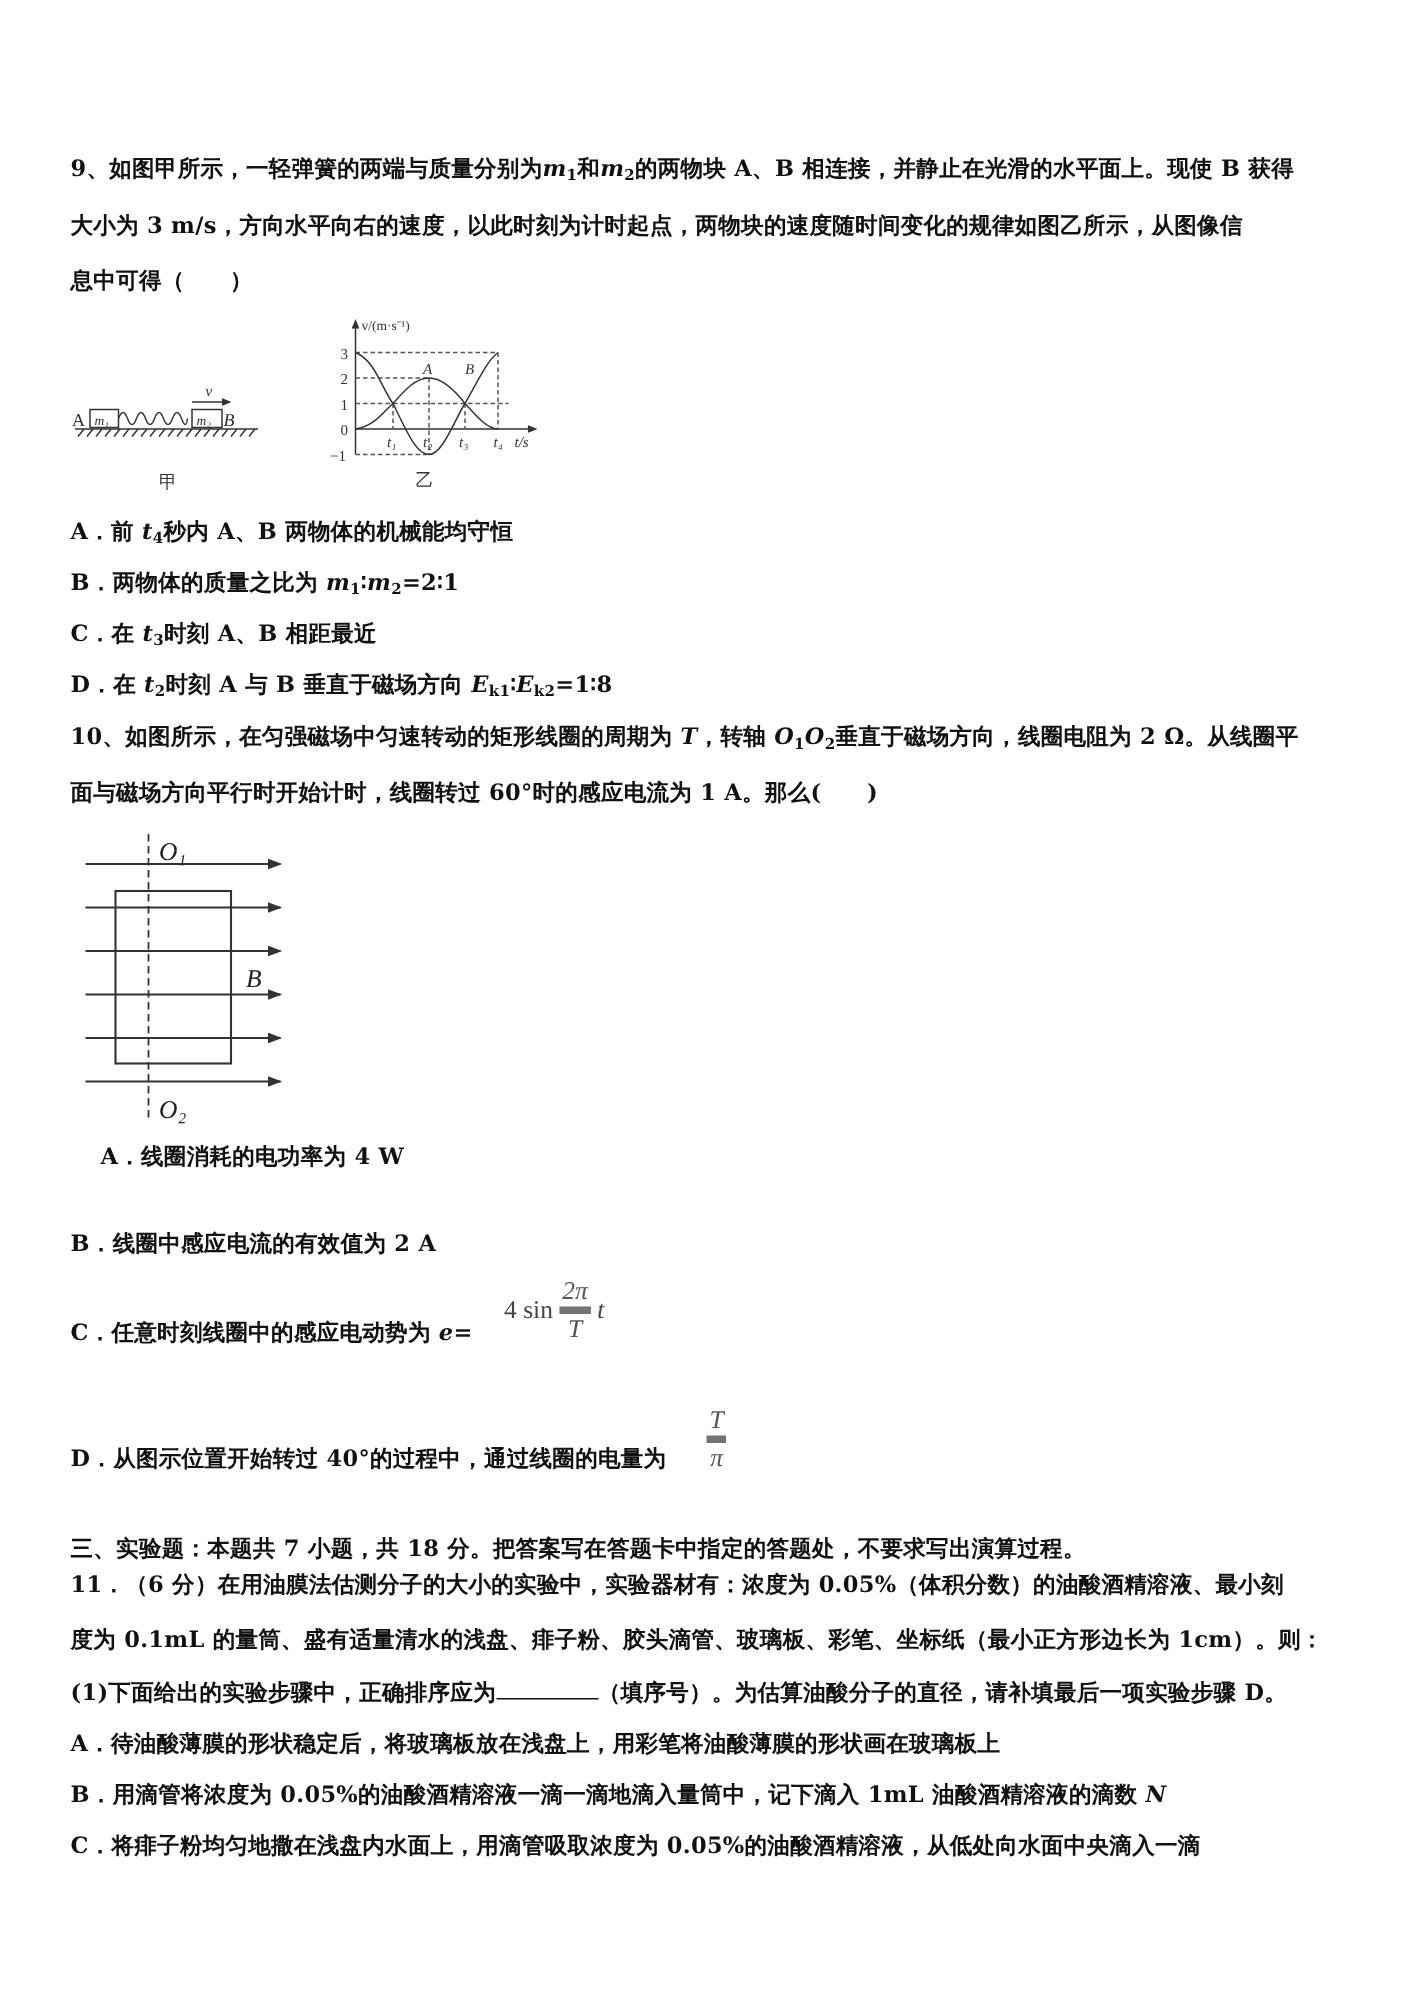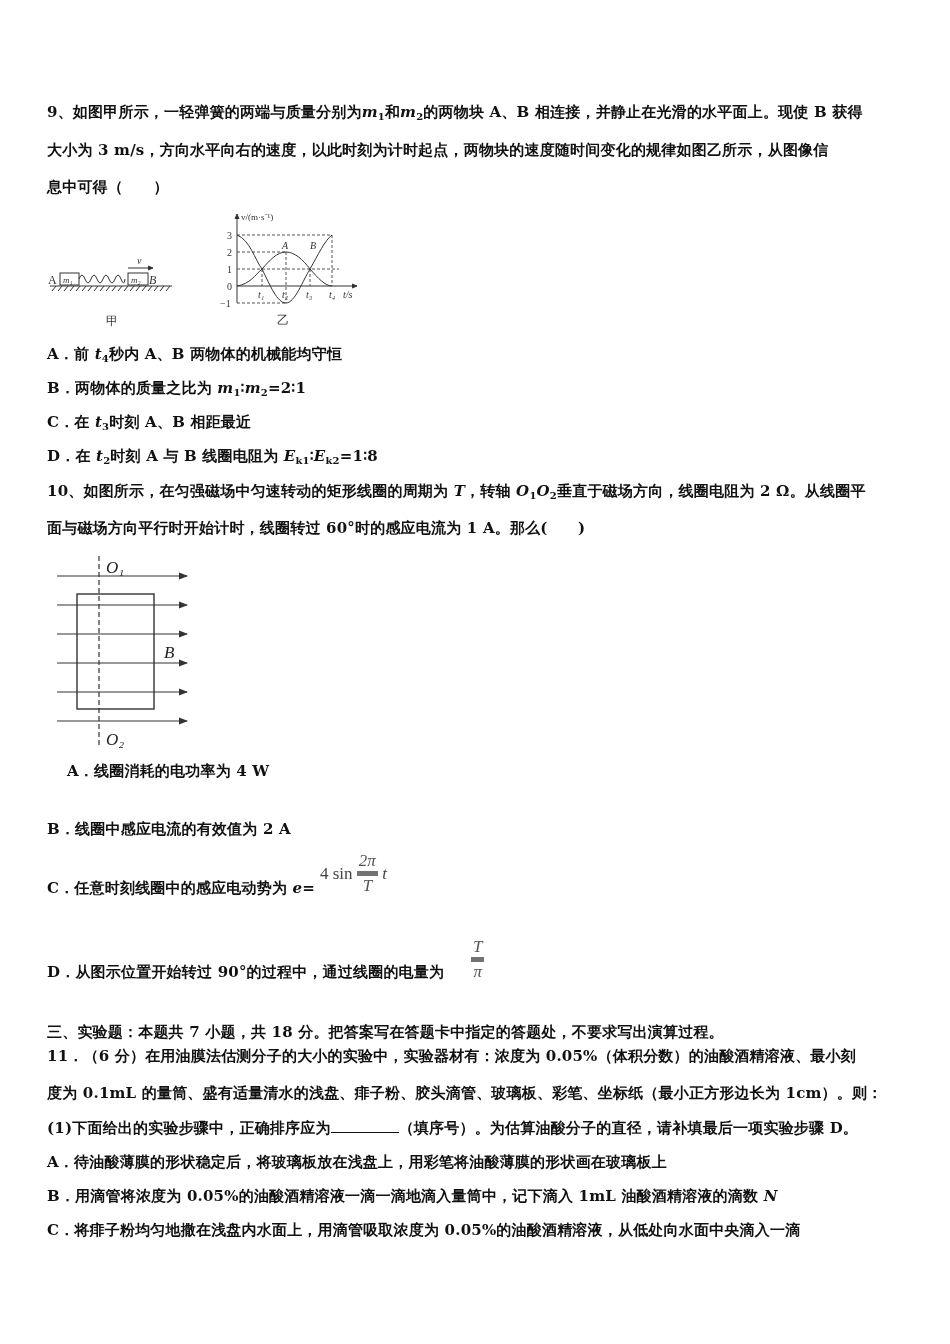--- a/index.html
+++ b/index.html
@@ -82,21 +82,21 @@
 <div class="line" style="top:344px;">
   <span>A．</span><span>前 </span><span class="it">t</span><sub>4</sub><span>秒内 A、B 两物体的机械能均守恒</span>
 </div>
 <div class="line" style="top:378px;">
   <span>B．</span><span>两物体的质量之比为 </span><span class="it">m</span><sub>1</sub><span>∶</span><span class="it">m</span><sub>2</sub><span>=2∶1</span>
 </div>
 <div class="line" style="top:412px;">
   <span>C．</span><span>在 </span><span class="it">t</span><sub>3</sub><span>时刻 A、B 相距最近</span>
 </div>
 <div class="line" style="top:446px;">
-  <span>D．</span><span>在 </span><span class="it">t</span><sub>2</sub><span>时刻 A 与 B 线圈电阻为 </span><span class="it">E</span><sub>k1</sub><span>∶</span><span class="it">E</span><sub>k2</sub><span>=1∶8</span>
+  <span>D．</span><span>在 </span><span class="it">t</span><sub>2</sub><span>时刻 A 与 B 垂直于磁场方向 </span><span class="it">E</span><sub>k1</sub><span>∶</span><span class="it">E</span><sub>k2</sub><span>=1∶8</span>
 </div>
 
 <div class="line" style="top:481px;">
   <span>10、如图所示，在匀强磁场中匀速转动的矩形线圈的周期为 </span><span class="it">T</span><span>，转轴 </span><span class="it">O</span><sub>1</sub><span class="it">O</span><sub>2</sub><span>垂直于磁场方向，线圈电阻为 2 Ω。从线圈平</span>
 </div>
 <div class="line" style="top:518px;">面与磁场方向平行时开始计时，线圈转过 60°时的感应电流为 1 A。那么(　　)</div>
 
 <svg class="fig" style="left:55px;top:553px;" width="135" height="200" viewBox="0 0 135 200">
   <defs>
     <marker id="ar" markerWidth="8" markerHeight="6" refX="7" refY="3" orient="auto">
@@ -122,27 +122,27 @@
 
 <div class="line" style="top:761px;margin-left:20px;">
   <span>A．</span><span>线圈消耗的电功率为 4 W</span>
 </div>
 <div class="line" style="top:819px;">
   <span>B．</span><span>线圈中感应电流的有效值为 2 A</span>
 </div>
 <div class="line" style="top:878px;">
   <span>C．</span><span>任意时刻线圈中的感应电动势为 </span><span class="it">e</span><span>=</span>
 </div>
-<div class="formula" style="left:320px;top:851px;">
+<div class="formula" style="left:336px;top:851px;">
   <span style="vertical-align:middle;">4 sin</span>
   <span class="frac"><span class="num it">2π</span><span class="it">T</span></span>
   <span class="it" style="vertical-align:middle;">t</span>
 </div>
 <div class="line" style="top:962px;">
-  <span>D．</span><span>从图示位置开始转过 90°的过程中，通过线圈的电量为</span>
+  <span>D．</span><span>从图示位置开始转过 40°的过程中，通过线圈的电量为</span>
 </div>
 <div class="formula" style="left:471px;top:937px;">
   <span class="frac"><span class="num it">T</span><span class="it">π</span></span>
 </div>
 
 <div class="line" style="top:1022px;">三、实验题：本题共 7 小题，共 18 分。把答案写在答题卡中指定的答题处，不要求写出演算过程。</div>
 
 <div class="line" style="top:1046px;">11．（6 分）在用油膜法估测分子的大小的实验中，实验器材有：浓度为 0.05%（体积分数）的油酸酒精溶液、最小刻</div>
 <div class="line" style="top:1083px;">度为 0.1mL 的量筒、盛有适量清水的浅盘、痱子粉、胶头滴管、玻璃板、彩笔、坐标纸（最小正方形边长为 1cm）。则：</div>
 <div class="line" style="top:1118px;">

